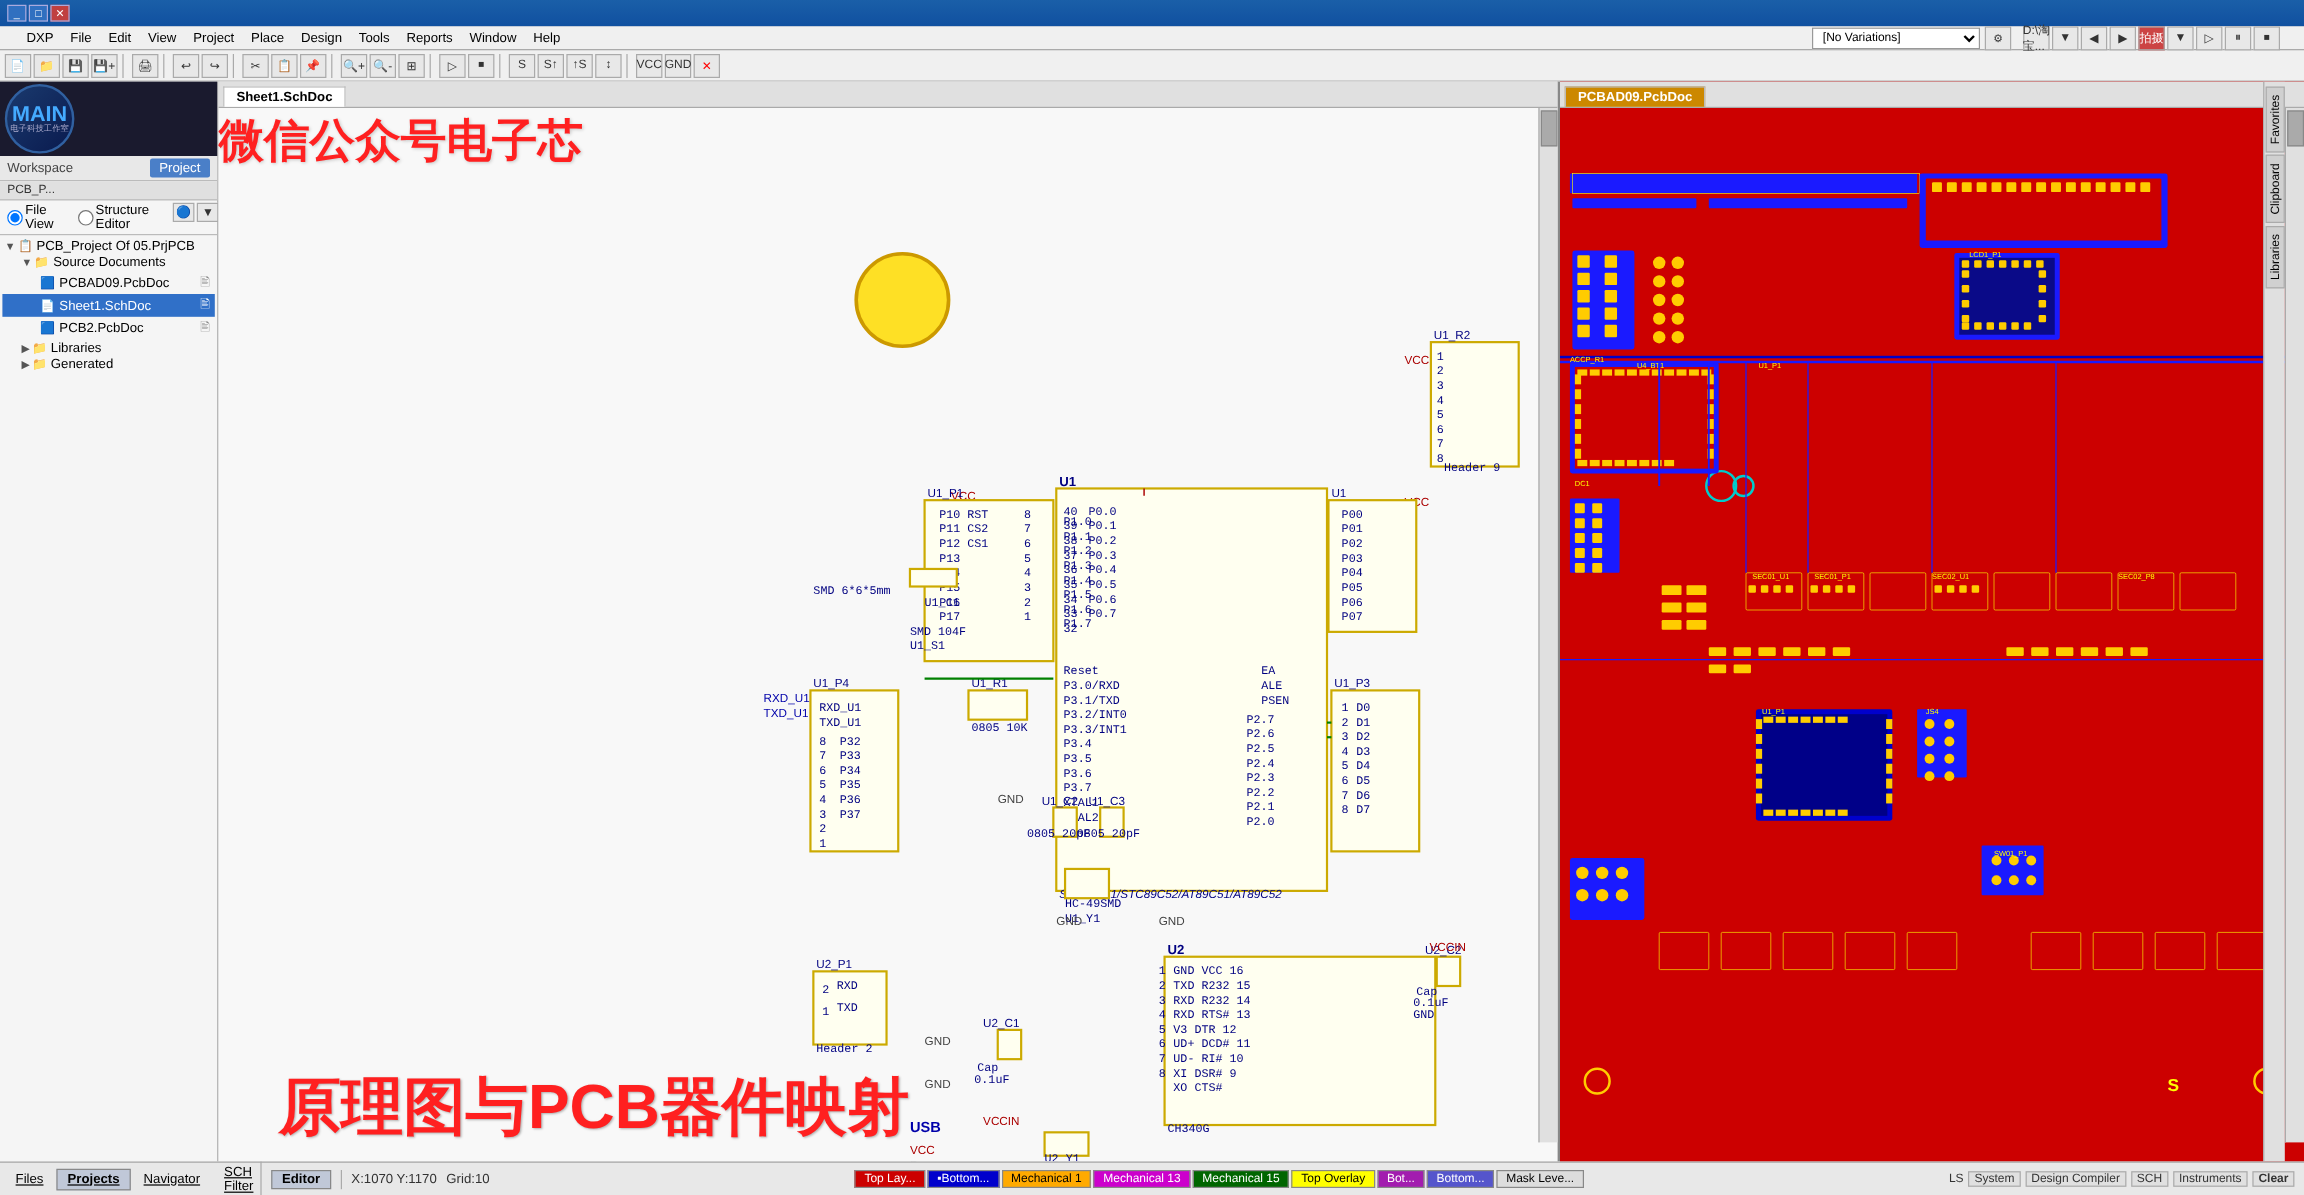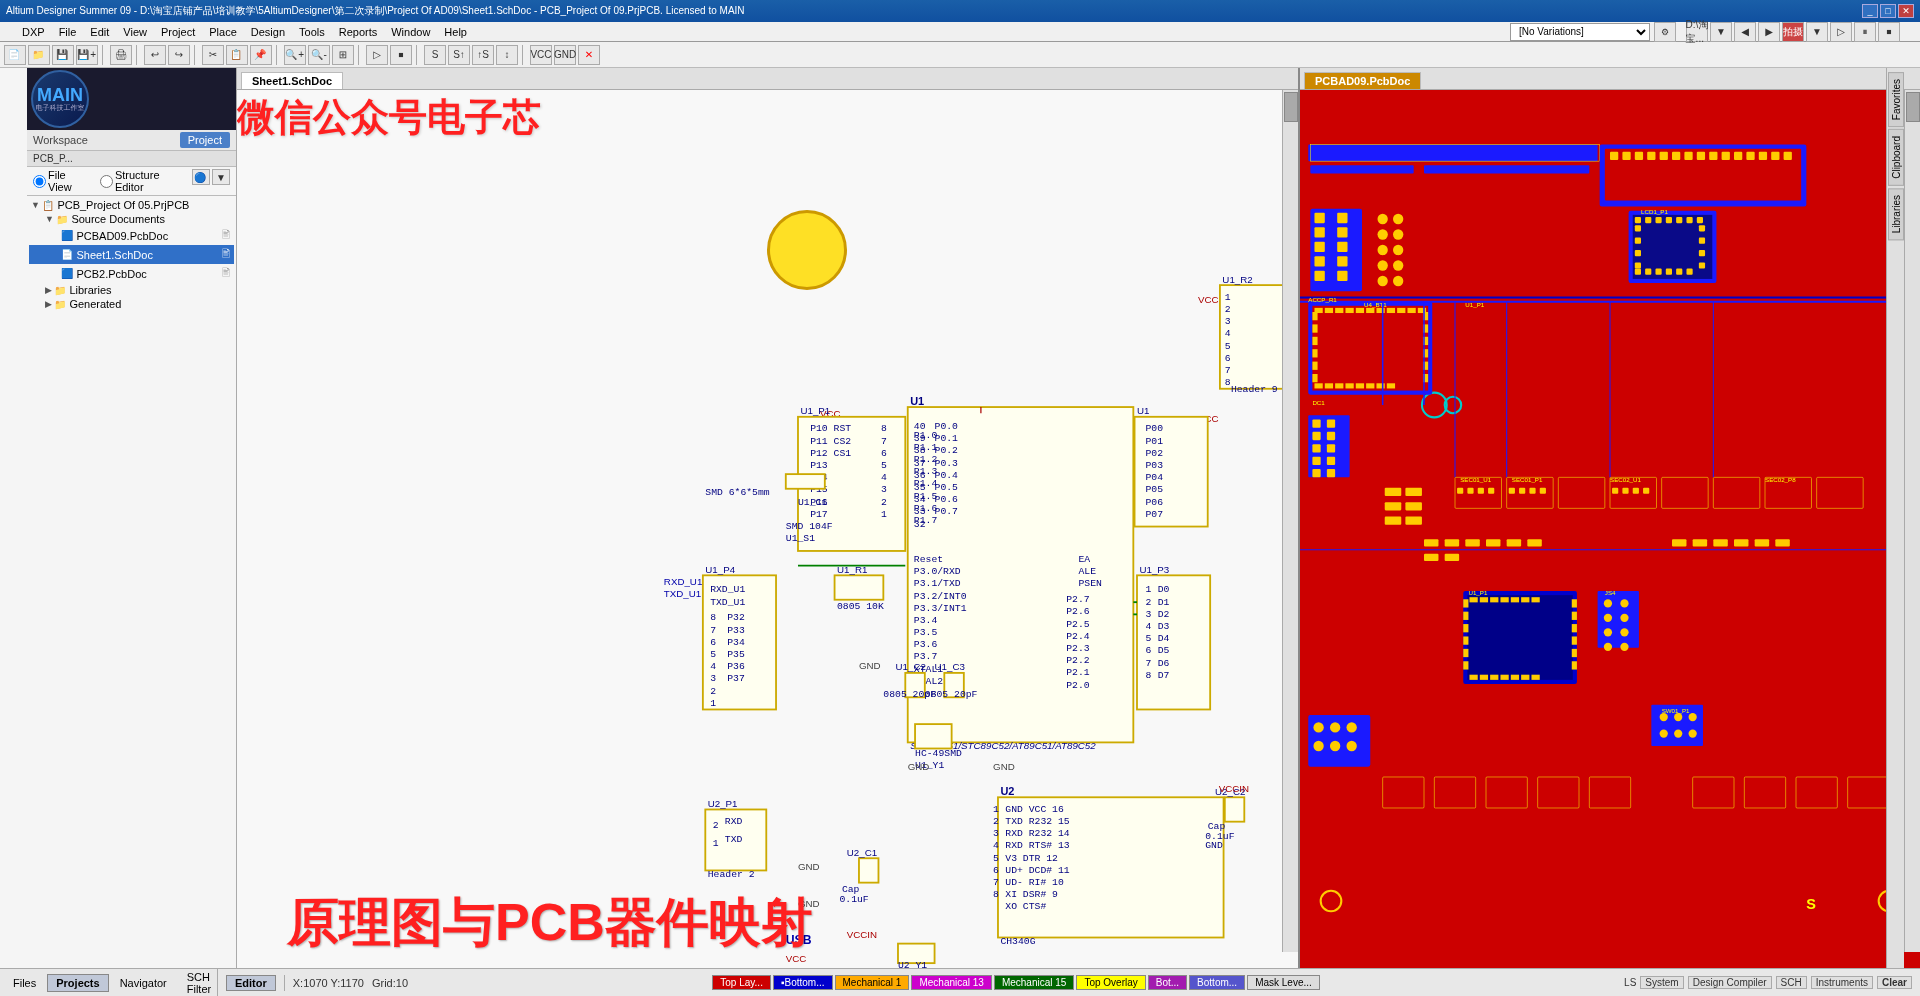--- a/index.html
+++ b/index.html
@@ -40,22 +40,22 @@
     #variation-select {
       background: white; border: 1px solid #999; padding: 1px 4px;
       font-size: 11px; width: 160px; height: 20px;
     }
 
     
     #main { display: flex; width: 100%; height: calc(996px - 68px - 28px); position: relative; }
 
     
     #left-panel {
-      width: 237px; background: #f5f5f5; border-right: 1px solid #aaa;
-      display: flex; flex-direction: column; flex-shrink: 0; padding-left: 27px;
+      width: 182px; background: #f5f5f5; border-right: 1px solid #aaa;
+      display: flex; flex-direction: column; flex-shrink: 0;
     }
 
     #workspace-bar {
       display: flex; align-items: center; justify-content: space-between;
       padding: 2px 6px; background: #e8e8e8; border-bottom: 1px solid #bbb;
     }
     #workspace-label { font-size: 11px; color: #444; }
     #workspace-btn {
       background: #4a7fc8; color: white; border: none; padding: 2px 8px;
       font-size: 11px; cursor: pointer; border-radius: 2px;
@@ -153,21 +153,21 @@
     }
 
     
     #status-bar {
       position: absolute; bottom: 0; left: 0; right: 0; height: 28px;
       background: #e8e8e8; border-top: 1px solid #aaa;
       display: flex; align-items: center; font-size: 11px;
     }
     #status-left {
       width: 218px; padding: 0 6px; border-right: 1px solid #aaa;
-      display: flex; gap: 4px;
+      display: flex; gap: 4px; text-decoration: underline;
     }
     .status-tab {
       padding: 2px 8px; cursor: pointer; font-size: 11px;
       border: 1px solid transparent;
     }
     .status-tab.active {
       background: #c0c8d8; border: 1px solid #888;
       font-weight: bold;
     }
     #status-right {
@@ -238,21 +238,20 @@
     }
     .sch-wire { stroke: #008000; stroke-width: 1.5; fill: none; }
     .sch-power { font-size: 8px; fill: #aa0000; }
     .sch-box { fill: #fffff0; stroke: #ccaa00; stroke-width: 1.5; }
     .sch-text { font-size: 8px; fill: #000080; font-family: 'Courier New'; }
   </style>
 </head>
 <body>
 
 <div id="title-bar">
-  <span style="font-size:10px; overflow:hidden; white-space:nowrap;">Altium Designer Summer 09 - D:\淘宝店铺产品\培训教学\5AltiumDesigner\第二次录制\Project Of AD09\Sheet1.SchDoc - PCB_Project Of 09.PrjPCB. Licensed to MAIN</span>
   <div class="win-controls">
     <div class="win-btn">_</div>
     <div class="win-btn">□</div>
     <div class="win-btn" style="background:#c04040;">✕</div>
   </div>
 </div>
 
 <div id="menu-bar">
   <div class="menu-item">DXP</div>
   <div class="menu-item">File</div>

